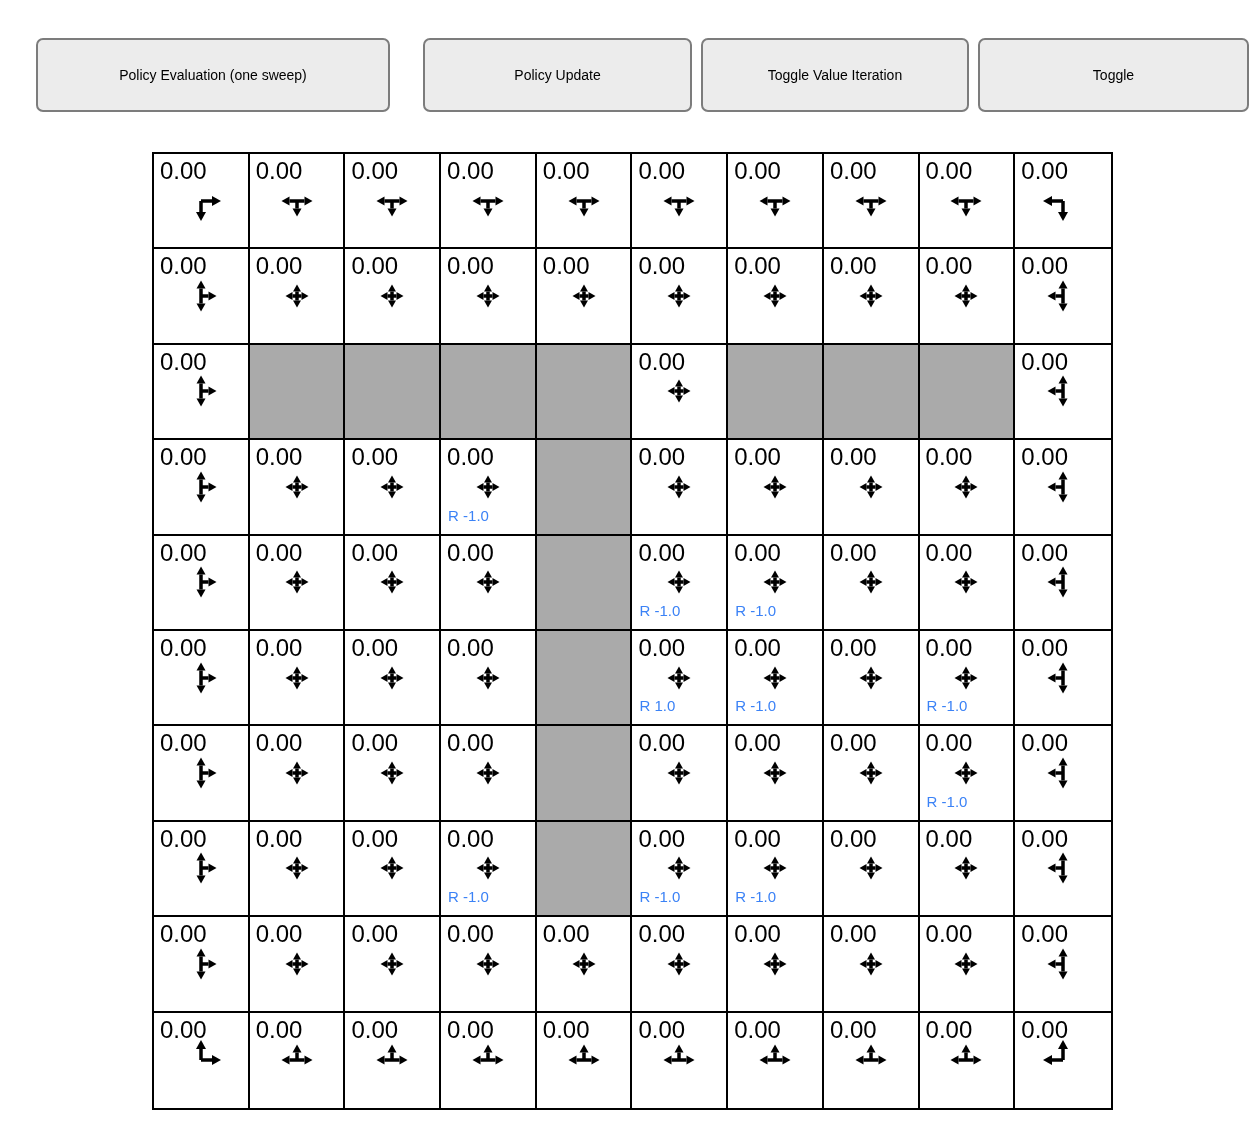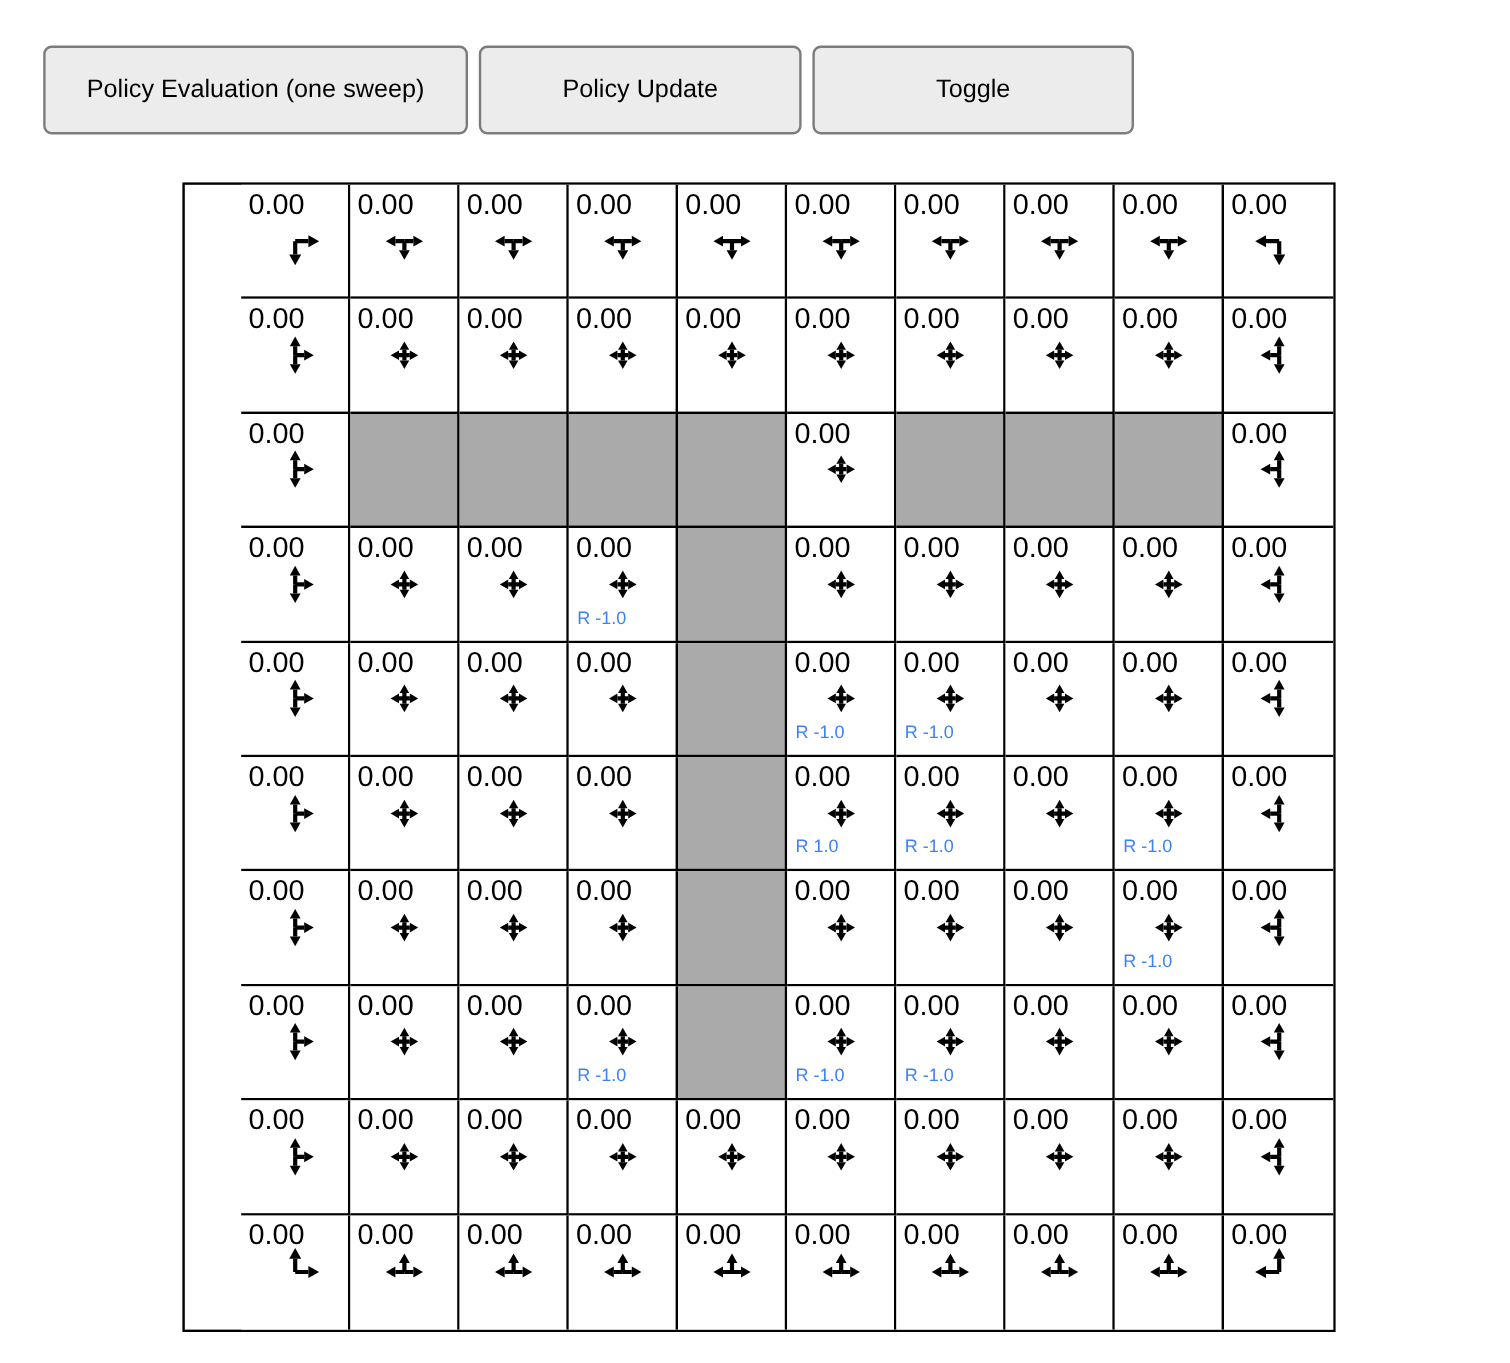--- a/index.html
+++ b/index.html
@@ -4,51 +4,52 @@
 <style>
   html,body { margin:0; padding:0; background:#ffffff; }
   body { font-family:"Liberation Sans", sans-serif; }
   .stage { position:relative; width:1258px; height:1136px; background:#ffffff; overflow:hidden; }
 
   
   .toolbar { position:absolute; left:36px; top:38px; display:flex; gap:9px; }
   .btn {
     height:74px; box-sizing:border-box;
     background:#ececec; border:2px solid #7c7c7c; border-radius:7px;
-    color:#000; font-size:21px; font-family:"Liberation Sans", sans-serif;
+    color:#000; font-size:14px; font-family:"Liberation Sans", sans-serif;
     display:flex; align-items:center; justify-content:center;
     cursor:pointer; padding:0 10px;
   }
   .btn:nth-child(1){ width:354px; }
-  .btn:nth-child(2){ width:269px; }
+  .btn:nth-child(2){ width:269px;margin-left:24px; }
   .btn:nth-child(3){ width:268px; }
   .btn:nth-child(4){ width:271px; }
 
   
   .grid {
     position:absolute; left:152px; top:152px; width:961px; height:958px;
     box-sizing:border-box; border:2px solid #000; background:#fff;
-    display:grid; grid-template-columns:repeat(10,1fr); grid-template-rows:repeat(10,1fr);padding-left:47px;
+    display:grid; grid-template-columns:repeat(10,1fr); grid-template-rows:repeat(10,1fr);
   }
   .cell { position:relative; box-sizing:border-box; border-right:2px solid #000; border-bottom:2px solid #000; background:#fff; }
   .cell:nth-child(10n){ border-right:none; }
   .cell:nth-child(n+91){ border-bottom:none; }
   .cell.wall { background:#aaaaaa; }
   .val { position:absolute; top:3px; left:6px; font-size:24px; line-height:1.15; color:#000; white-space:nowrap; }
   .rwd { position:absolute; bottom:10px; left:7px; font-size:15px; color:#3b82f6; white-space:nowrap; }
   .arrows { position:absolute; left:50%; top:50%; transform:translate(-50%,-50%); display:block; }
 </style>
 </head>
 <body>
 
 <div class="stage">
 
   <div class="toolbar">
     <button class="btn">Policy Evaluation (one sweep)</button>
     <button class="btn">Policy Update</button>
+    <button class="btn">Toggle Value Iteration</button>
     <button class="btn">Toggle</button>
   </div>
 
   <div class="grid" id="grid">
       <div class="cell">
         <span class="val">0.00</span>
         <svg width="48" height="48" viewBox="-24 -24 48 48" class="arrows">
           <line x1="0" y1="0" x2="11" y2="0" stroke="#000000" stroke-width="3.5"></line>
           <polygon points="20,0 11,5 11,-5" fill="#000000"></polygon>
           <line x1="0" y1="0" x2="0" y2="11" stroke="#000000" stroke-width="3.5"></line>

